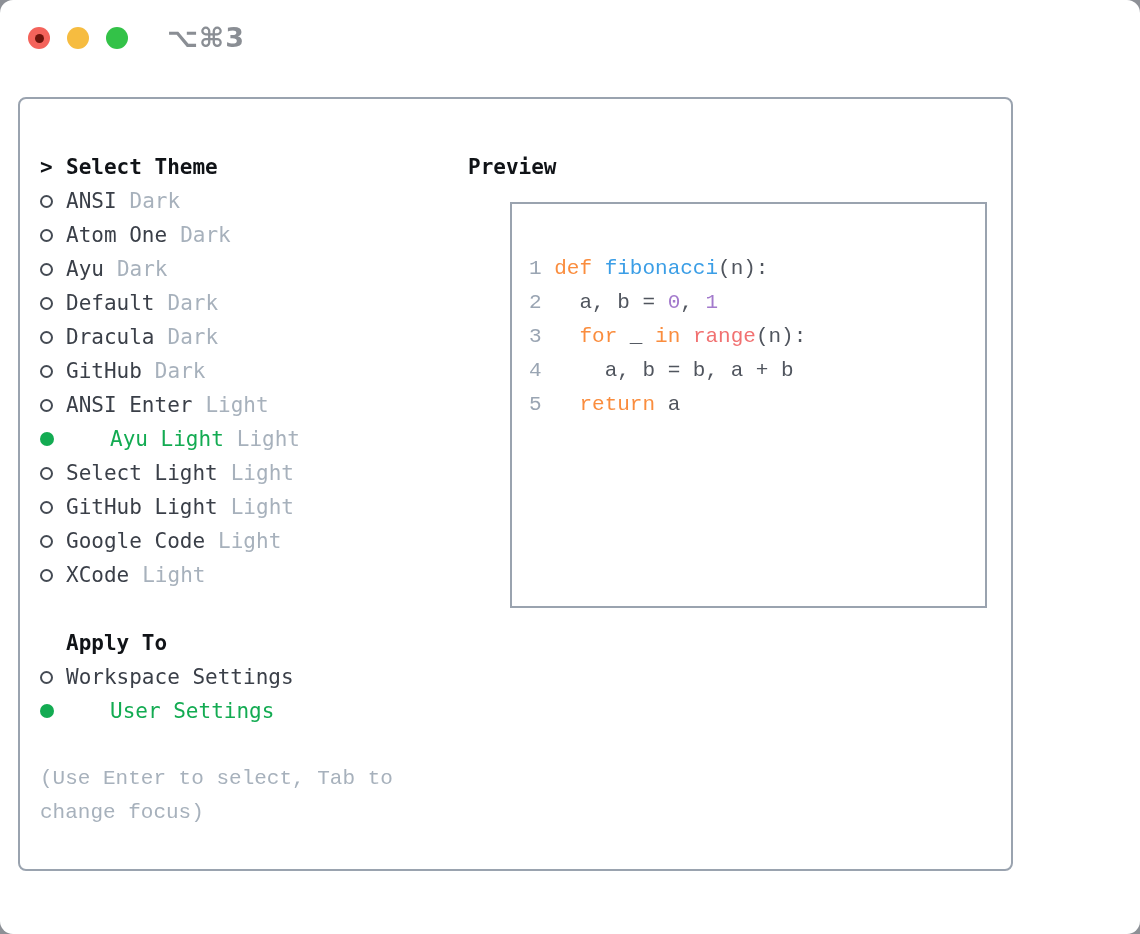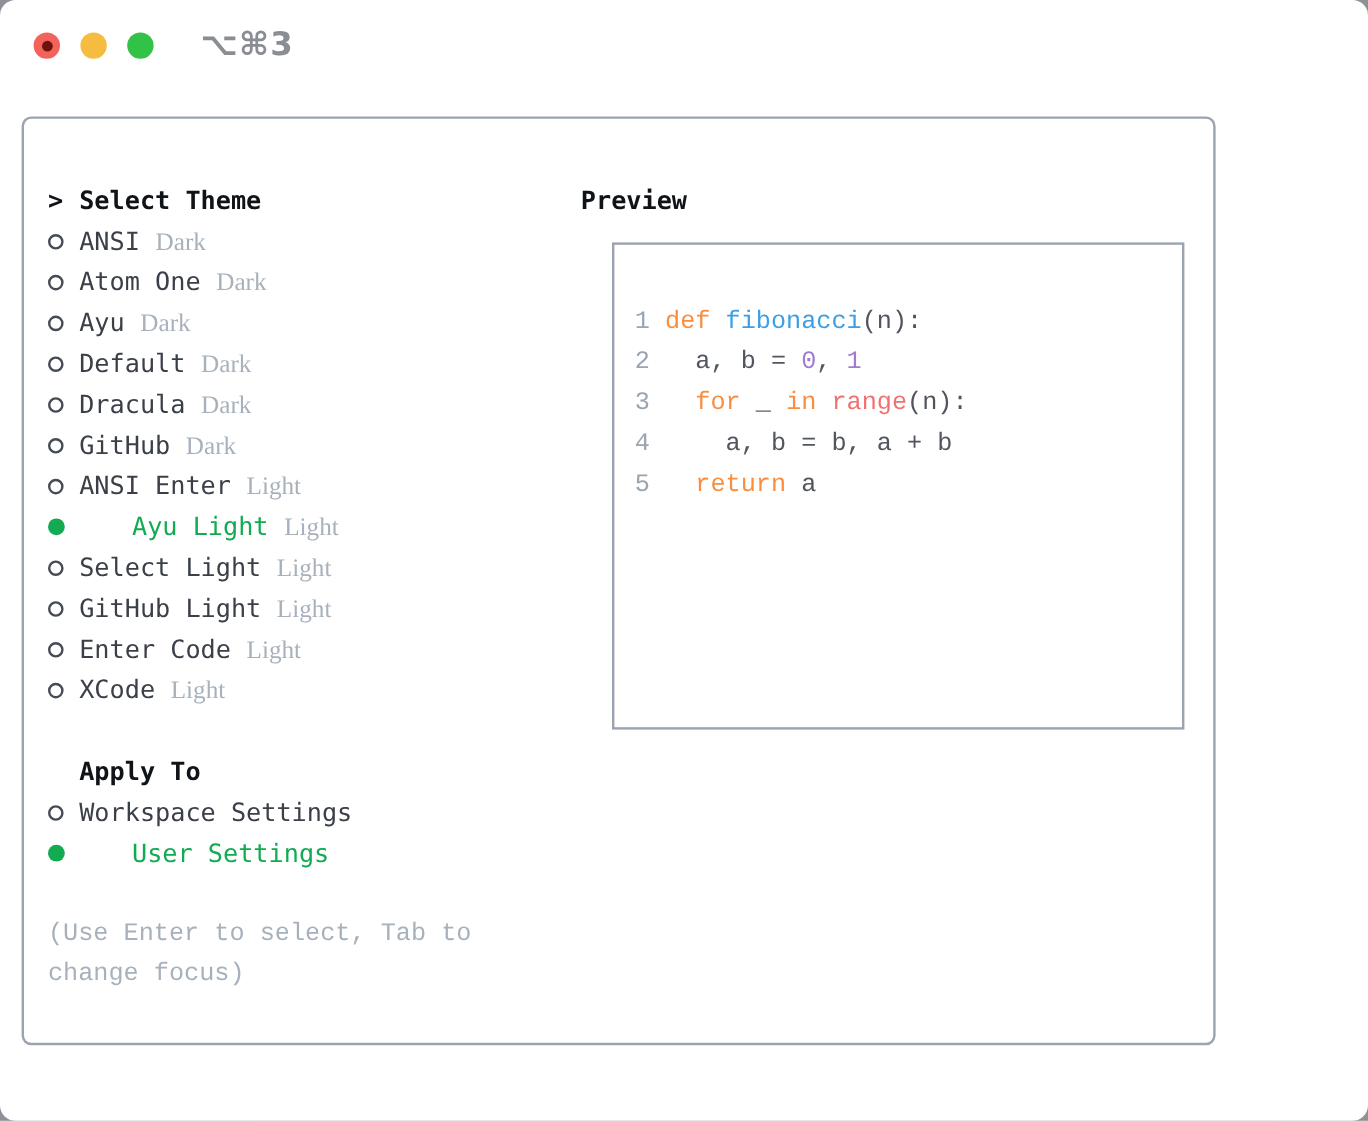--- a/index.html
+++ b/index.html
@@ -40,27 +40,27 @@
   
   .left-col{position:absolute;left:20px;top:51px;width:450px;font-size:21px;color:var(--list-text);}
   .row{display:flex;align-items:center;height:34px;white-space:pre;}
   .row .marker{width:26px;flex:0 0 26px;display:flex;align-items:center;}
   .hdr{font-weight:bold;color:var(--header-black);}
   .hdr .marker{color:var(--header-black);font-weight:bold;}
   .radio{width:13px;height:13px;border:2px solid #454b54;border-radius:50%;display:inline-block;}
   .radio.on{width:14px;height:14px;border:none;background:var(--accent-green);}
   .name{color:var(--list-text);}
   .name.on{color:var(--accent-green);margin-left:44px;}
-  .tag{color:var(--muted);margin-left:13px;font-family:Liberation Serif, serif;}
+  .tag{color:var(--muted);margin-left:13px;}
   .spacer{height:34px;}
   .help{
     color:var(--muted);width:432px;line-height:34px;white-space:normal;word-break:normal;font-family:Liberation Mono, monospace;
   }
   
-  .preview-header{position:absolute;left:464px;top:51px;height:34px;line-height:34px;font-size:21px;font-weight:bold;color:var(--header-black);}
+  .preview-header{position:absolute;left:448px;top:51px;height:34px;line-height:34px;font-size:21px;font-weight:bold;color:var(--header-black);}
   .preview-box{
     position:absolute;left:490px;top:103px;width:477px;height:406px;
     border:2px solid var(--border-gray);background:#fff;
     padding:48px 0 0 17px;overflow:hidden;
   }
   .cline{height:34px;line-height:34px;font-size:21px;white-space:pre;color:var(--code-text);font-family:Liberation Mono, monospace;}
   .lnum{color:var(--lnum);}
   .tok-keyword{color:var(--keyword);}
   .tok-function{color:var(--function);}
   .tok-number{color:var(--number);}
@@ -93,21 +93,21 @@
           <div class="row"><span class="marker"><span class="radio"></span></span><span class="name">ANSI</span><span class="tag">Dark</span></div>
           <div class="row"><span class="marker"><span class="radio"></span></span><span class="name">Atom One</span><span class="tag">Dark</span></div>
           <div class="row"><span class="marker"><span class="radio"></span></span><span class="name">Ayu</span><span class="tag">Dark</span></div>
           <div class="row"><span class="marker"><span class="radio"></span></span><span class="name">Default</span><span class="tag">Dark</span></div>
           <div class="row"><span class="marker"><span class="radio"></span></span><span class="name">Dracula</span><span class="tag">Dark</span></div>
           <div class="row"><span class="marker"><span class="radio"></span></span><span class="name">GitHub</span><span class="tag">Dark</span></div>
           <div class="row"><span class="marker"><span class="radio"></span></span><span class="name">ANSI Enter</span><span class="tag">Light</span></div>
           <div class="row"><span class="marker"><span class="radio on"></span></span><span class="name on">Ayu Light</span><span class="tag">Light</span></div>
           <div class="row"><span class="marker"><span class="radio"></span></span><span class="name">Select Light</span><span class="tag">Light</span></div>
           <div class="row"><span class="marker"><span class="radio"></span></span><span class="name">GitHub Light</span><span class="tag">Light</span></div>
-          <div class="row"><span class="marker"><span class="radio"></span></span><span class="name">Enter Code</span><span class="tag">Light</span></div>
+          <div class="row"><span class="marker"><span class="radio"></span></span><span class="name">Google Code</span><span class="tag">Light</span></div>
           <div class="row"><span class="marker"><span class="radio"></span></span><span class="name">XCode</span><span class="tag">Light</span></div>
         </div>
       <div class="spacer"></div>
       <div class="row hdr">
         <span class="marker"></span>
         <span>Apply To</span>
       </div>
       <div id="apply-list">
           <div class="row"><span class="marker"><span class="radio"></span></span><span class="name">Workspace Settings</span></div>
           <div class="row"><span class="marker"><span class="radio on"></span></span><span class="name on">User Settings</span></div>

